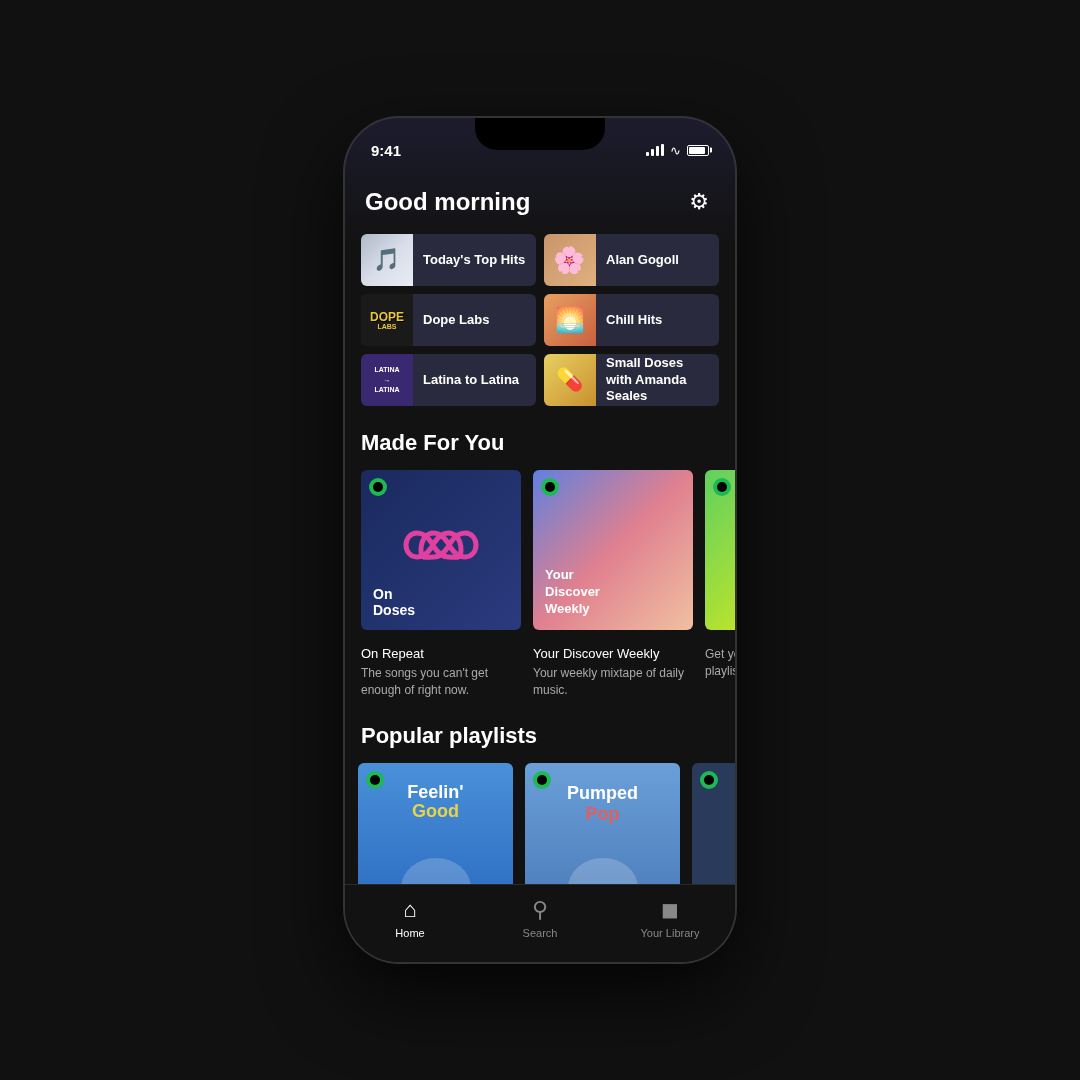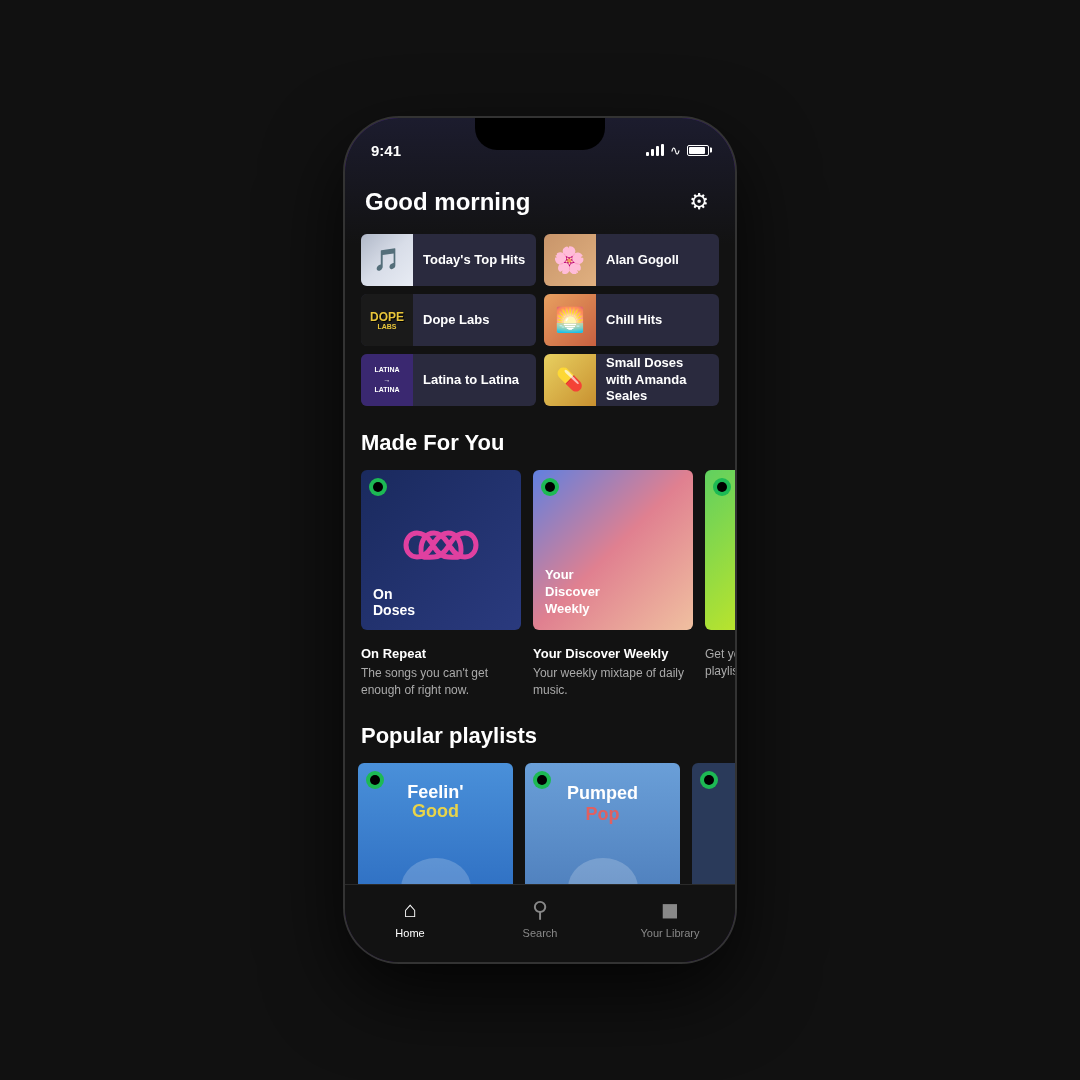--- a/index.html
+++ b/index.html
@@ -279,21 +279,21 @@
       width: 100%;
       height: 100%;
       background: linear-gradient(135deg, #60d060 0%, #d0e820 100%);
       display: flex;
       align-items: center;
       justify-content: center;
     }
 
     .card-title {
       font-size: 13px;
-      font-weight: 700;
+      font-weight: 400;
       color: #fff;
       margin-bottom: 4px;
     }
 
     .card-desc {
       font-size: 12px;
       color: #aaa;
       line-height: 1.4;
     }
 

